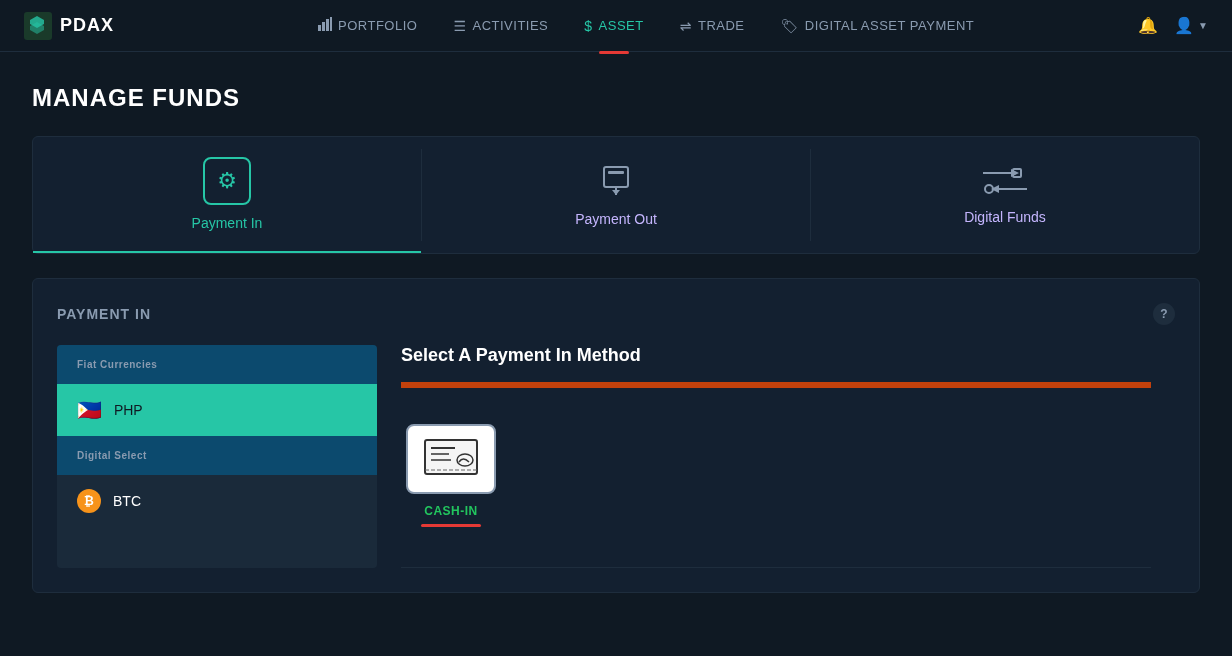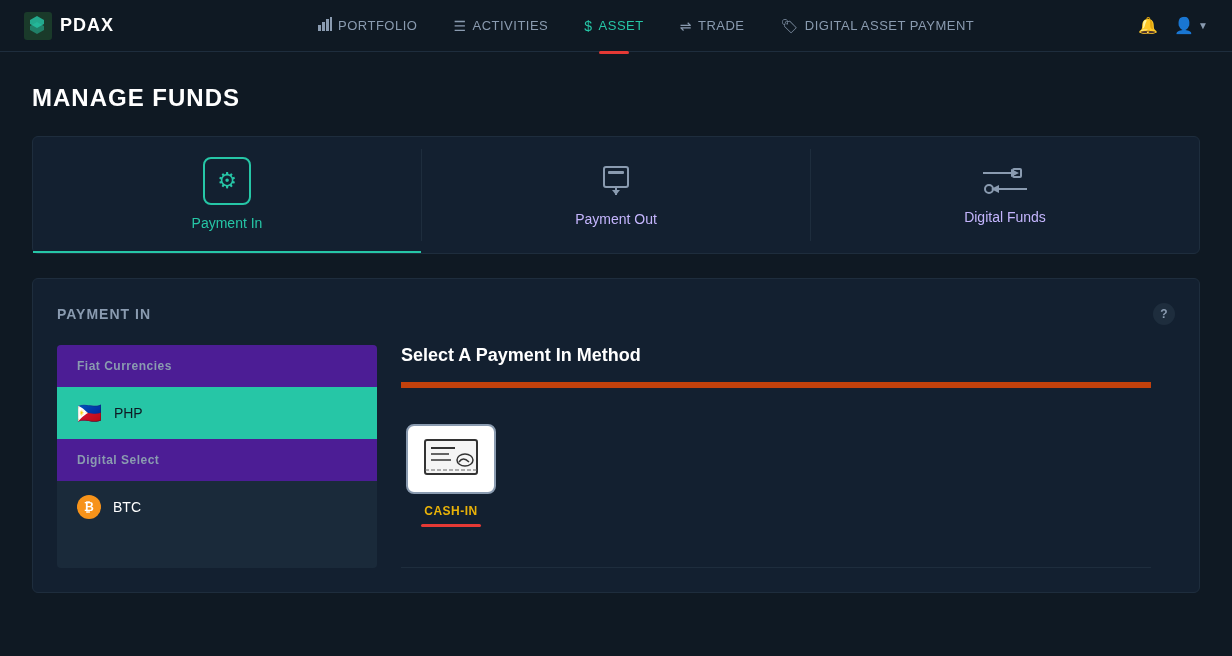--- a/index.html
+++ b/index.html
@@ -209,24 +209,24 @@
     
     .sidebar {
       width: 320px;
       min-width: 320px;
       background-color: #1a2a3a;
       border-radius: 4px;
       overflow: hidden;
     }
     .sidebar-group-label {
       padding: 14px 20px;
-      font-size: 12px;
+      font-size: 10px;
       font-weight: 600;
       color: #8a9bb0;
-      background-color: #4c1d95;
+      background-color: #0c4a6e;
       letter-spacing: 0.5px;
     }
     .sidebar-item {
       display: flex;
       align-items: center;
       gap: 12px;
       padding: 14px 20px;
       cursor: pointer;
       font-size: 14px;
       font-weight: 500;
@@ -290,21 +290,21 @@
       background: #ffffff;
       position: relative;
     }
     .cash-in-svg {
       width: 60px;
       height: 50px;
     }
     .payment-method-label {
       font-size: 12px;
       font-weight: 600;
-      color: #eab308;
+      color: #22c55e;
       letter-spacing: 0.5px;
     }
     .payment-method-underline {
       width: 60px;
       height: 3px;
       background: #e53935;
       border-radius: 2px;
       margin-top: -4px;
     }
     .payment-section-divider {

